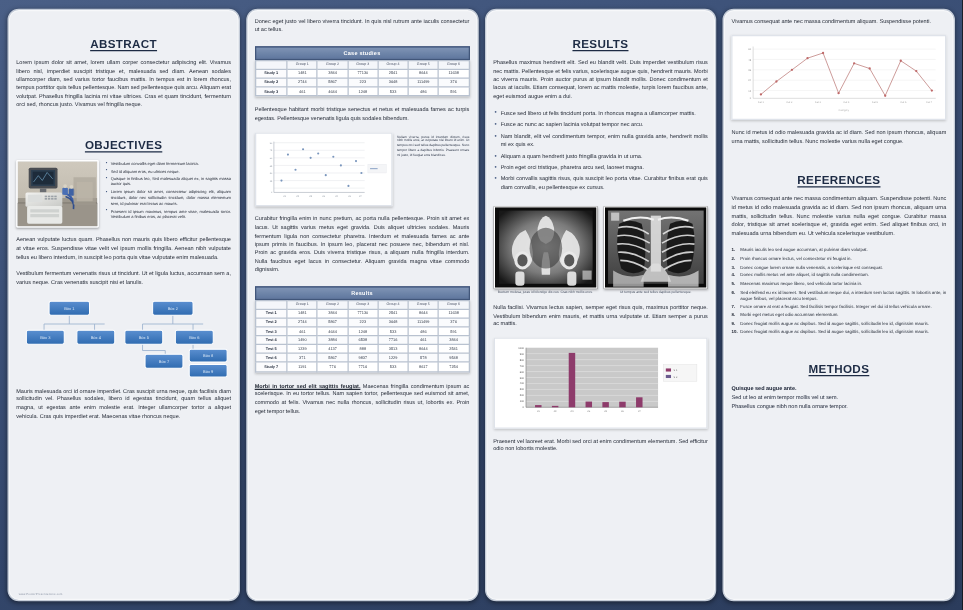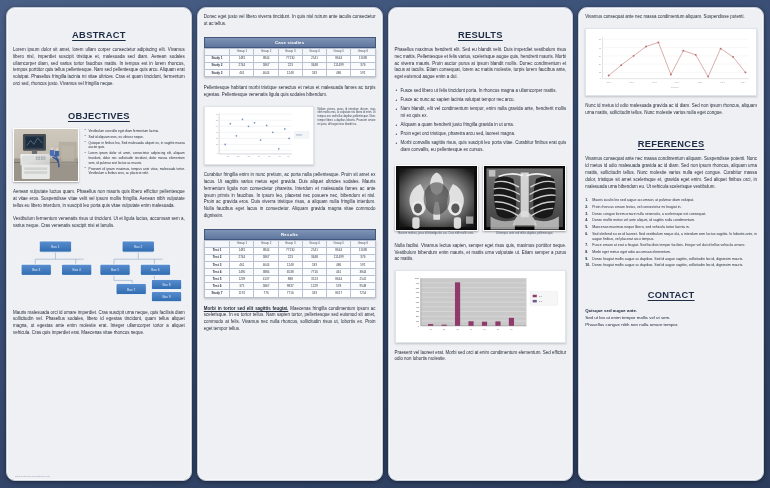--- a/index.html
+++ b/index.html
@@ -697,21 +697,21 @@
         <li>Donec congue lorem ornare nulla venenatis, a scelerisque est consequat.</li>
         <li>Donec mollis metus vel ante aliquet, id sagittis nulla condimentum.</li>
         <li>Maecenas maximus neque libero, sed vehicula tortor lacinia in.</li>
         <li>Sed eleifend eu ex id laoreet. Sed vestibulum neque dui, a interdum sem luctus sagittis. In lobortis ante, in augue finibus, vel placerat arcu tempus.</li>
         <li>Fusce ornare at erat a feugiat. Sed facilisis tempor facilisis. Integer vel dui id tellus vehicula ornare.</li>
         <li>Morbi eget metus eget odio accumsan elementum.</li>
         <li>Donec feugiat mollis augue ac dapibus. Sed id augue sagittis, sollicitudin leo id, dignissim mauris.</li>
         <li>Donec feugiat mollis augue ac dapibus. Sed id augue sagittis, sollicitudin leo id, dignissim mauris.</li>
       </ol>
 
-      <h2 class="section-title">CONTACT</h2>
+      <h2 class="section-title">METHODS</h2>
       <div class="contact-text">
         <div class="ct-strong">Quisque sed augue ante.</div>
         <div>Sed ut leo at enim tempor mollis vel ut sem.</div>
         <div>Phasellus congue nibh non nulla ornare tempor.</div>
       </div>
       <div class="spacer"></div>
     </div>
   </div>
 
 </div>

